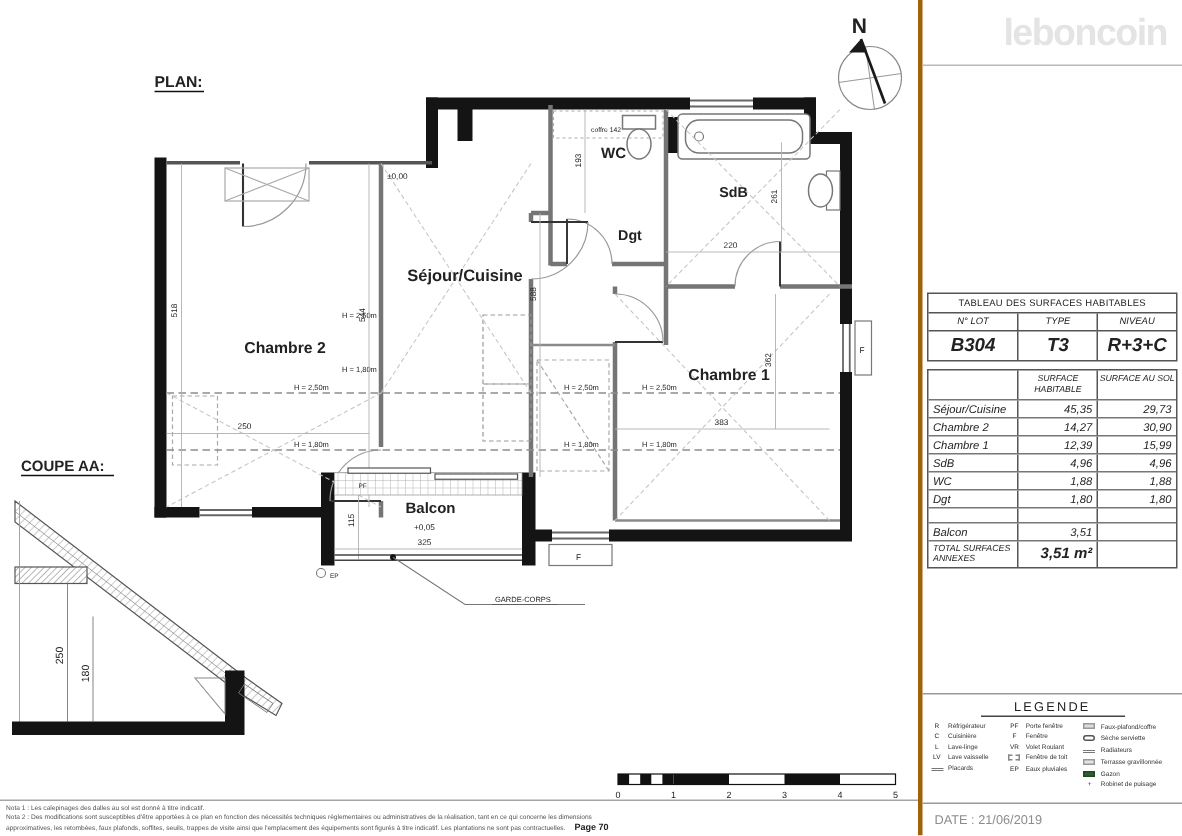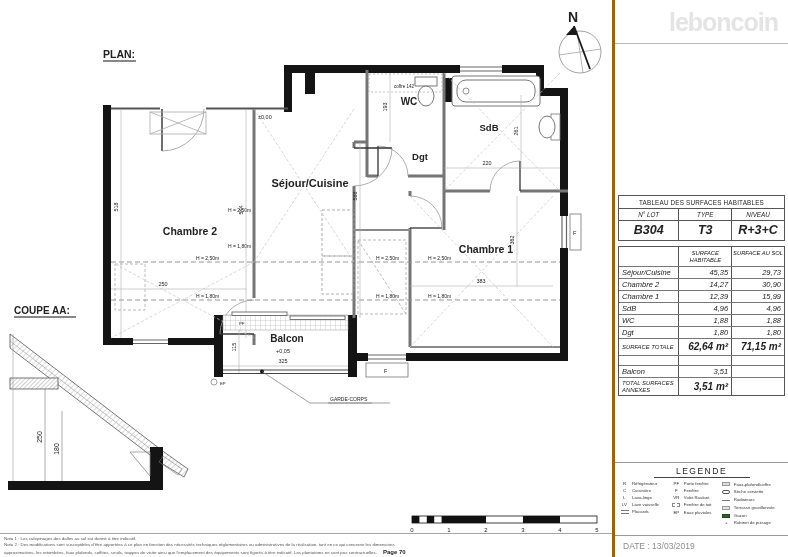--- a/index.html
+++ b/index.html
@@ -371,25 +371,20 @@
       <div class="row data-row">
         <div class="c1">WC</div>
         <div class="c2">1,88</div>
         <div class="c3">1,88</div>
       </div>
       <div class="row data-row">
         <div class="c1">Dgt</div>
         <div class="c2">1,80</div>
         <div class="c3">1,80</div>
       </div>
-      <div class="row total-row">
-        <div class="c1">SURFACE TOTALE</div>
-        <div class="c2">62,64 m²</div>
-        <div class="c3">71,15 m²</div>
-      </div>
       <div class="row empty-row">
         <div class="c1"></div>
           <div class="c2"></div>
           <div class="c3"></div>
       </div>
       <div class="row data-row">
         <div class="c1">Balcon</div>
         <div class="c2">3,51</div>
         <div class="c3"></div>
       </div>
@@ -469,15 +464,15 @@
               <span>Gazon</span>
             </div>
           <div class="lg-item">
               <span class="sym">+</span>
               <span>Robinet de puisage</span>
             </div>
         </div>
       </div>
     </div>
 
-    <div class="date-box">DATE : 13/03/2019</div>
+    <div class="date-box">DATE : 21/06/2019</div>
   </div>
 </div>
 
 </body></html>

